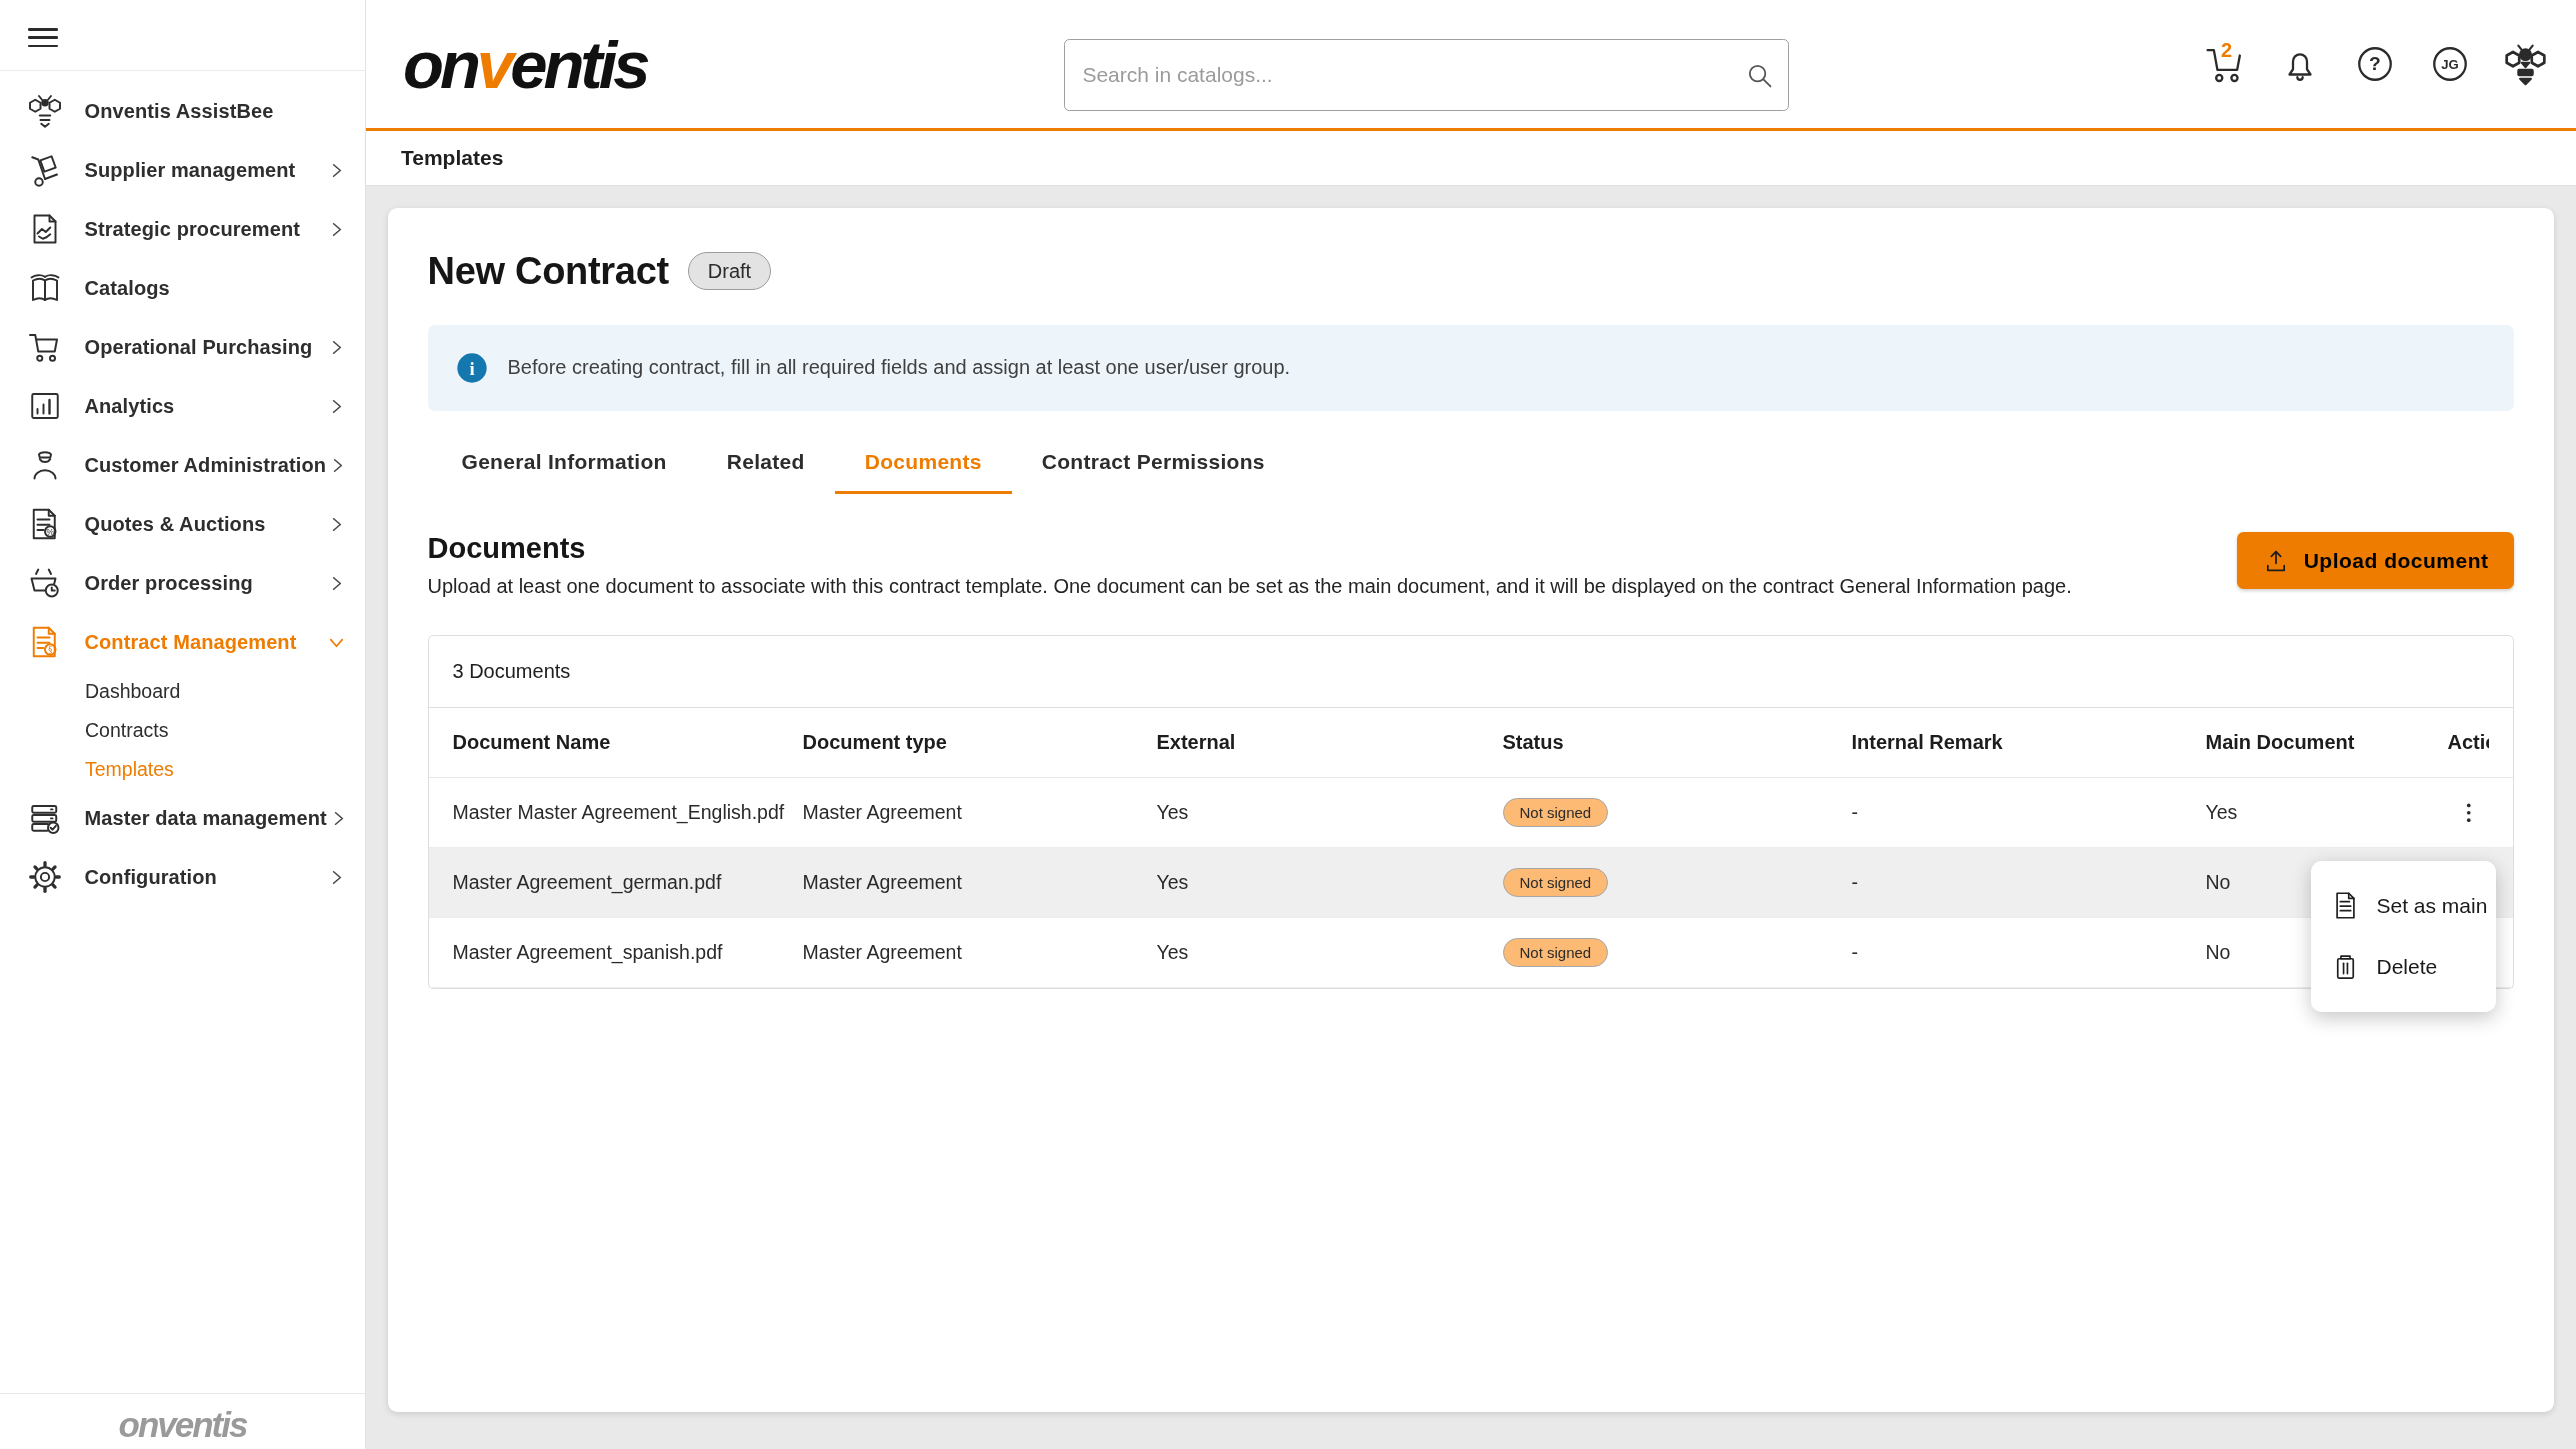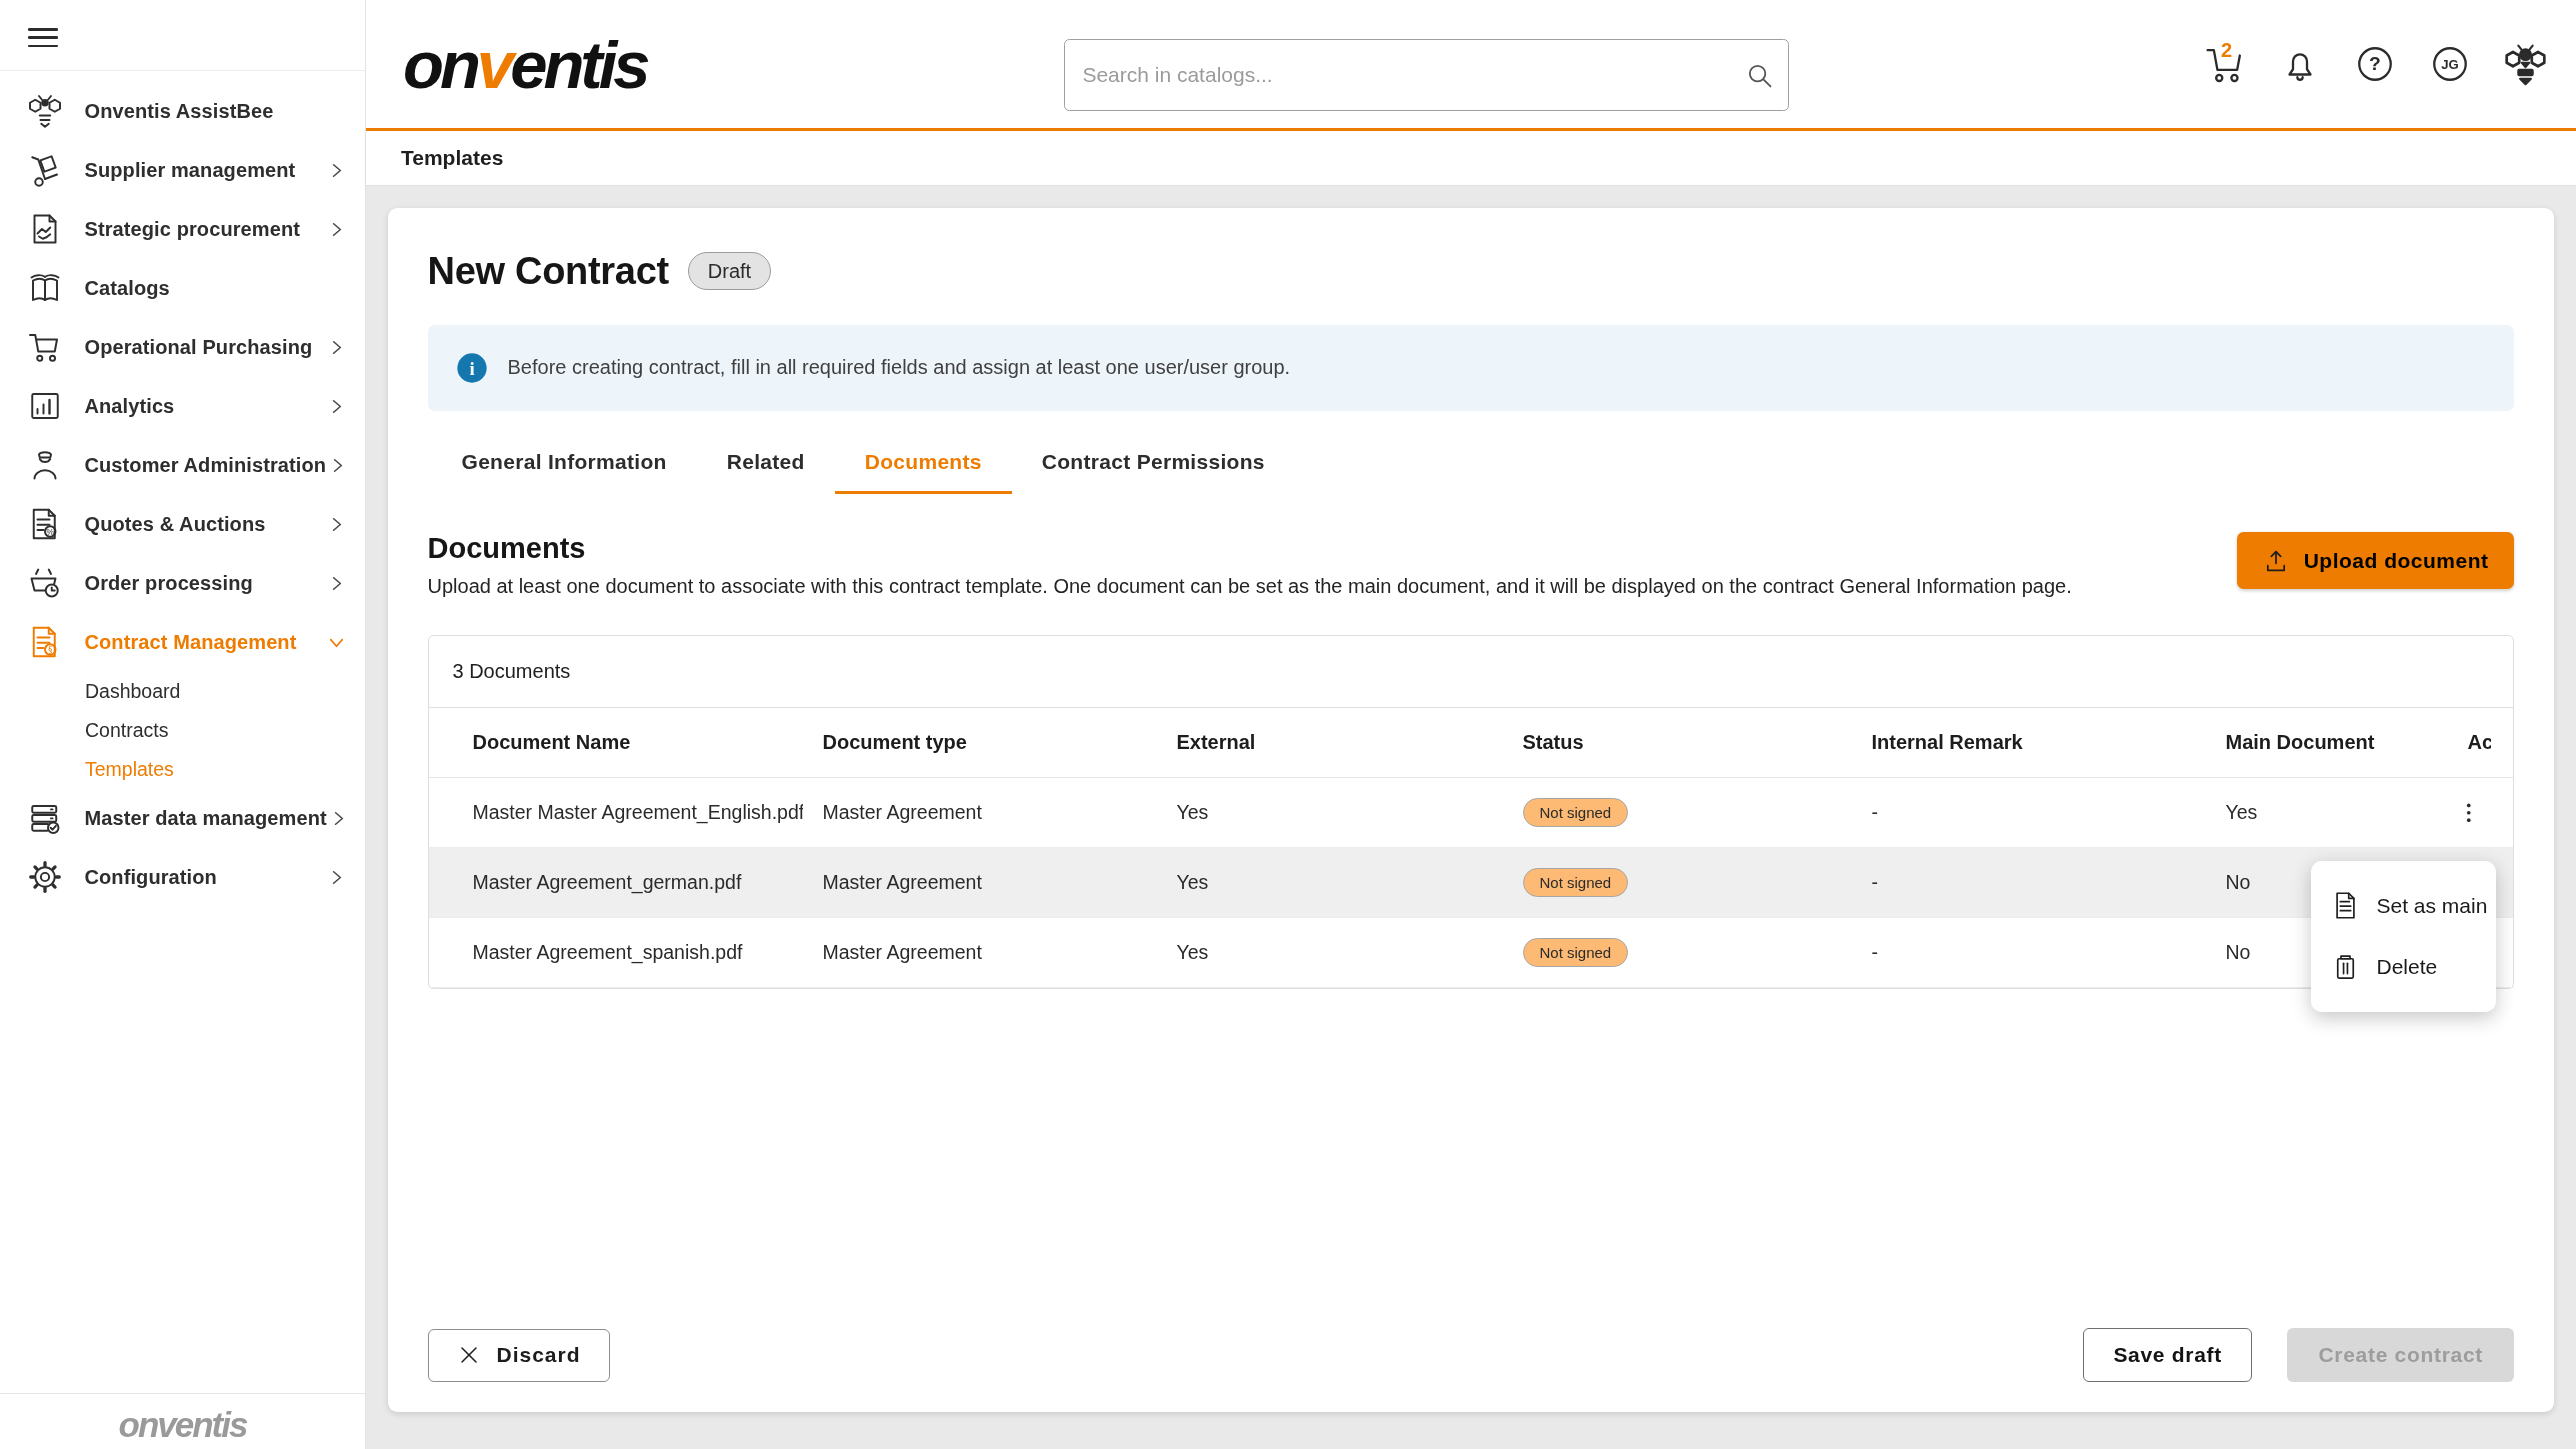--- a/index.html
+++ b/index.html
@@ -71,21 +71,21 @@
 
   
   .tablebox { margin-top:37px; border:1.3px solid #dedede; border-radius:5.4px; position:relative; background:#fff;}
   .countrow { padding:24px 24px; font-size:20px; color:#202020; border-bottom:1.3px solid #dedede;}
   .tgrid { display:grid; grid-template-columns:350px 354px 346px 349px 354px 242px 1fr;
     align-items:center; padding:0 24px; height:70px;}
   .thead { font-weight:700; font-size:20px; color:#1d1d1d; border-bottom:1.3px solid #e6e6e6;}
   .trow { font-size:19.5px; color:#2a2a2a; border-bottom:1.3px solid #ececec;}
   .trow:last-child { border-bottom:none;}
   .trow.alt { background:#efefef;}
-  .cell { white-space:nowrap; overflow:hidden; padding-right:23px;margin-left:20px;}
+  .cell { white-space:nowrap; overflow:hidden; padding-right:23px;}
   .chip { display:inline-block; background:#fdba74; border:1.3px solid #a6a6a6; border-radius:670px;
     padding:5.4px 16px; font-size:15px; color:#2b2b2b;}
   .kebab { justify-self:center; width:32px; height:40px; display:flex; align-items:center; justify-content:center;
     cursor:pointer; color:#2b2b2b;}
 
   
   .ctxmenu { position:absolute; left:1882px; top:225px; width:185px; background:#fff; border-radius:10.7px;
     box-shadow:0 5.4px 19px rgba(0,0,0,.22); padding:14.8px 0; z-index:5;}
   .ctxitem { display:flex; align-items:center; gap:16px; padding:14.8px 19px; cursor:pointer;}
   .ctxitem .ic { width:31px; height:31px; color:#1f1f1f; flex:0 0 31px;}
@@ -512,33 +512,18 @@
                     <rect x="17" y="8" width="14" height="4"></rect>
                   <line x1="21" y1="19" x2="21" y2="35"></line>
                     <line x1="27" y1="19" x2="27" y2="35"></line>
                 </svg>
               </span>
               <span class="clbl">Delete</span>
             </div>
           </div>
         </div>
 
-        <div class="card-foot">
-          <button class="btn btn-outline">
-            <span>
-              <svg viewBox="0 0 48 48" width="24" height="24" fill="none" stroke="#1d1d1d" stroke-width="3" stroke-linecap="round">
-                  <line x1="10" y1="10" x2="38" y2="38"></line>
-                  <line x1="38" y1="10" x2="10" y2="38"></line>
-                </svg>
-            </span>
-            <span>Discard</span>
-          </button>
-          <div class="foot-right">
-            <button class="btn btn-save">Save draft</button>
-            <button class="btn btn-disabled">Create contract</button>
-          </div>
-        </div>
 
       </div>
     </div>
   </div>
 </div>
 
 
 </body></html>

